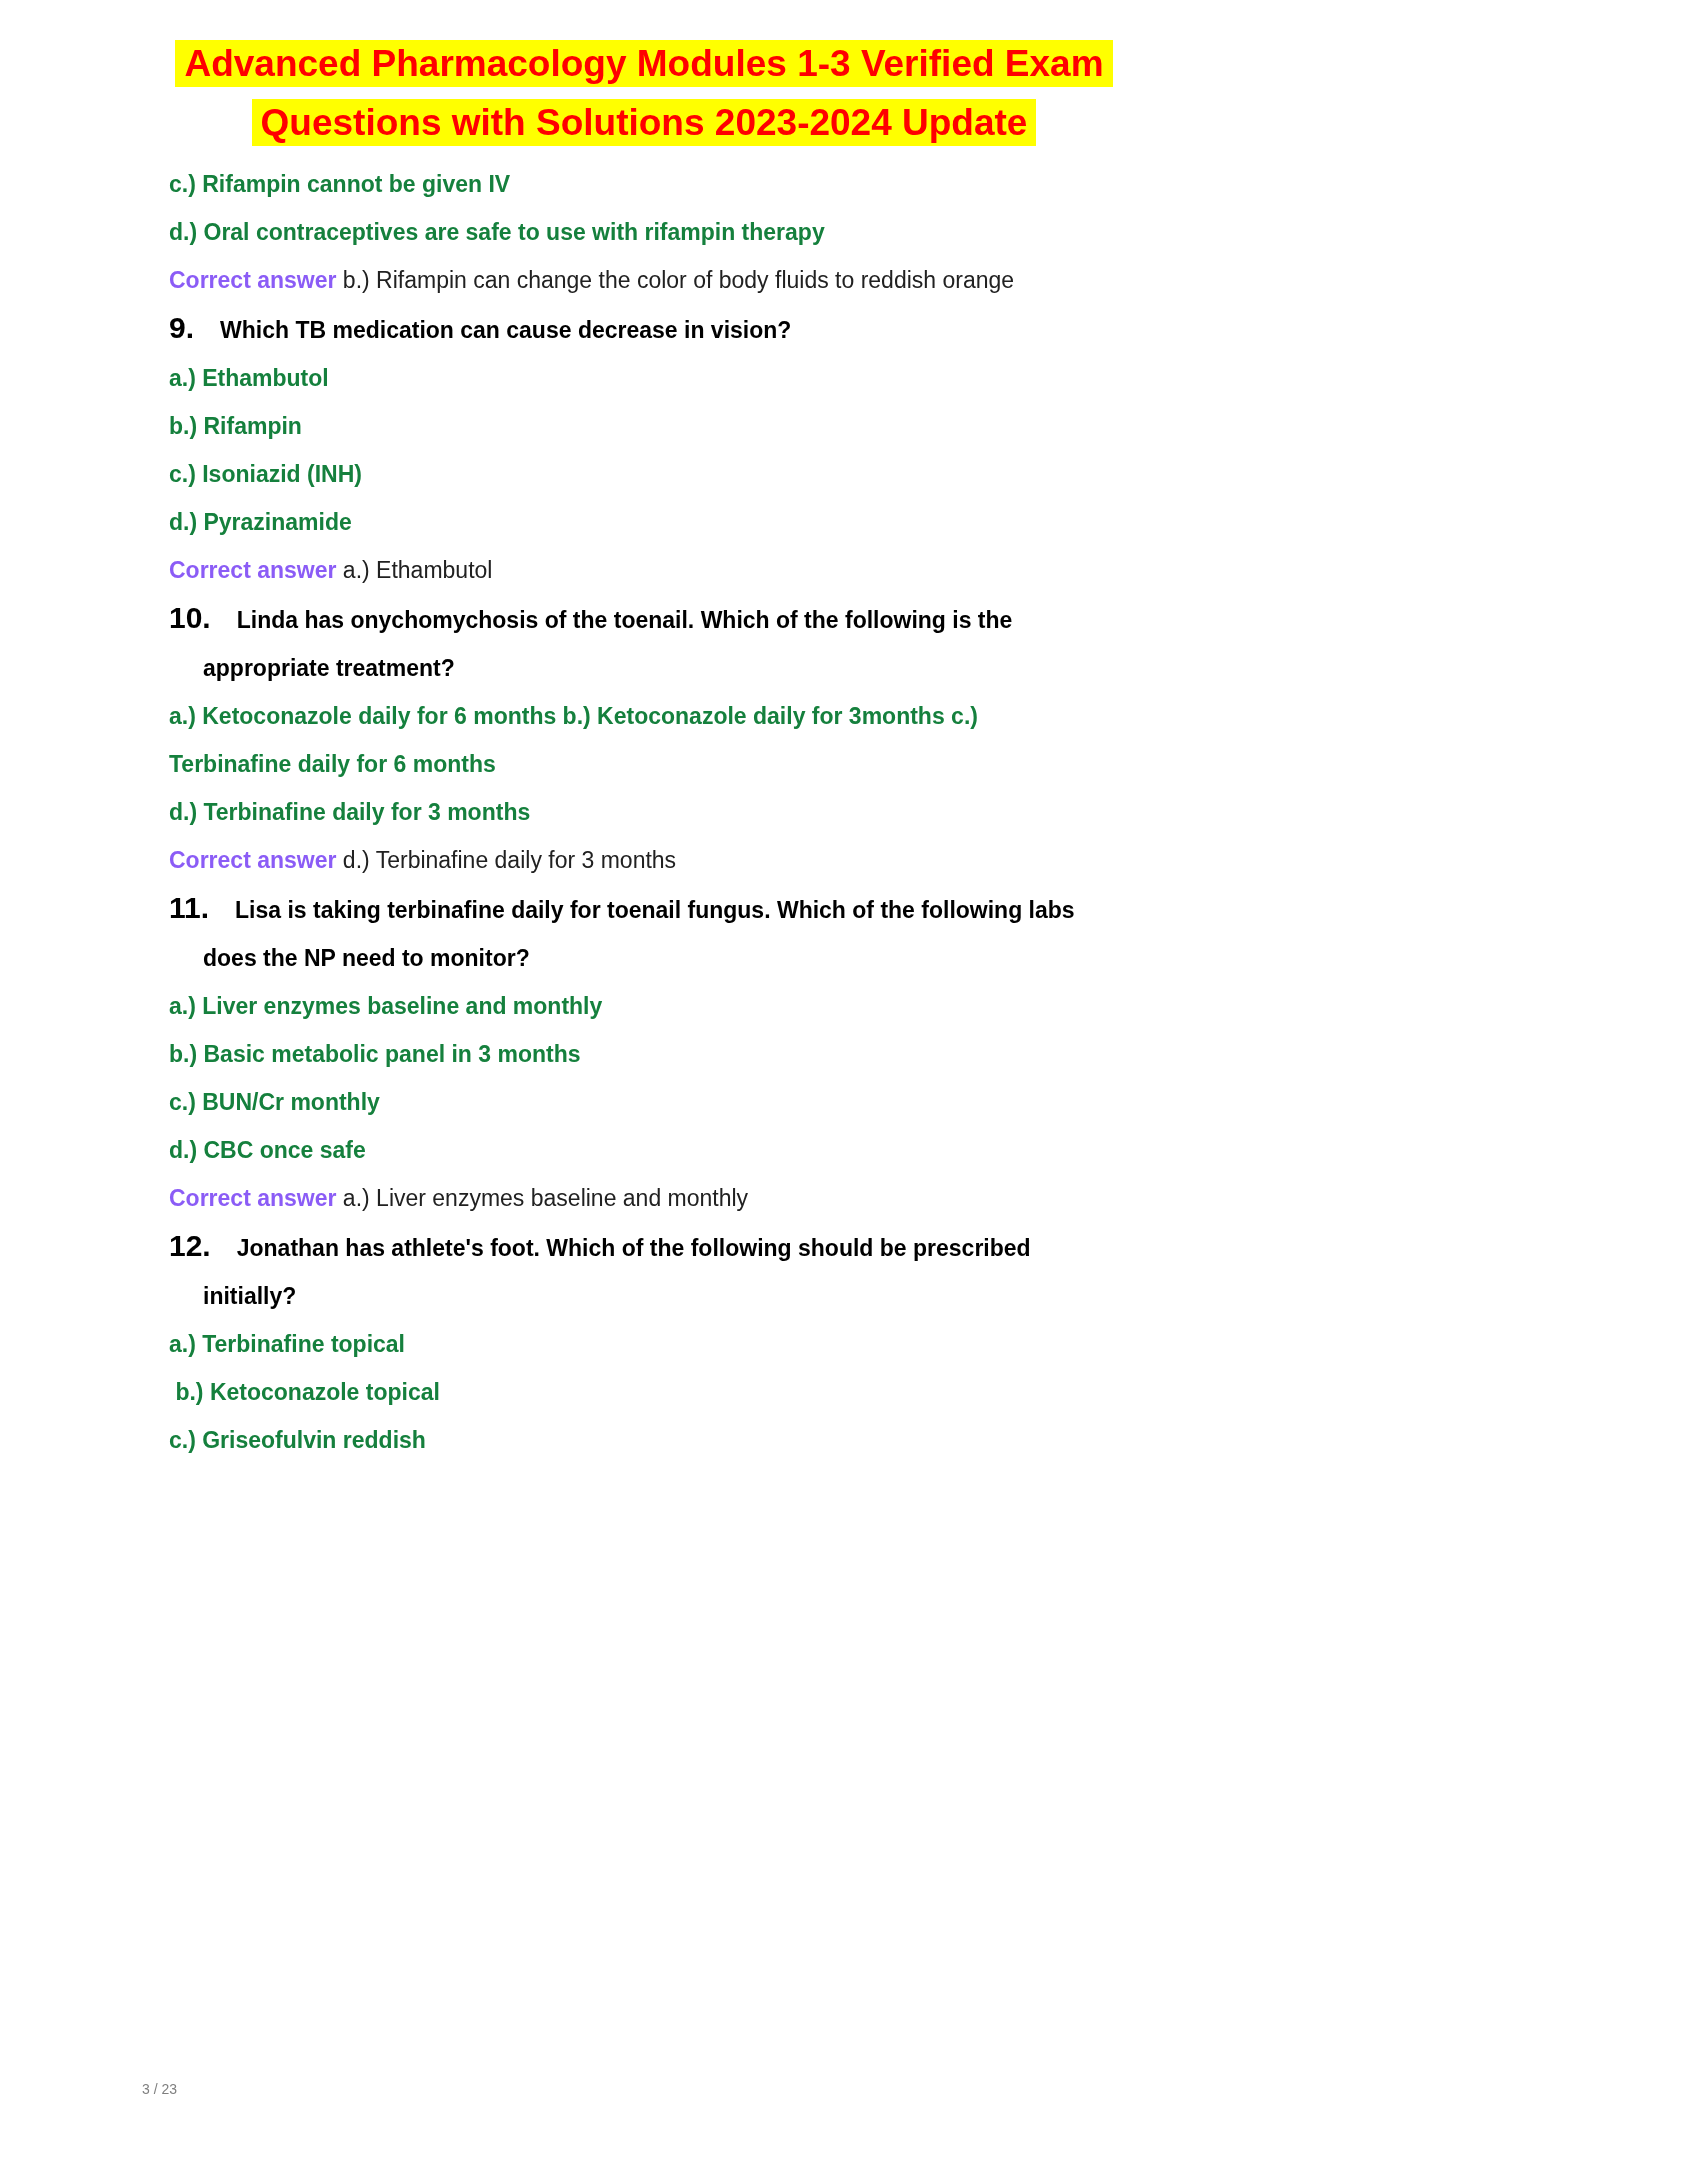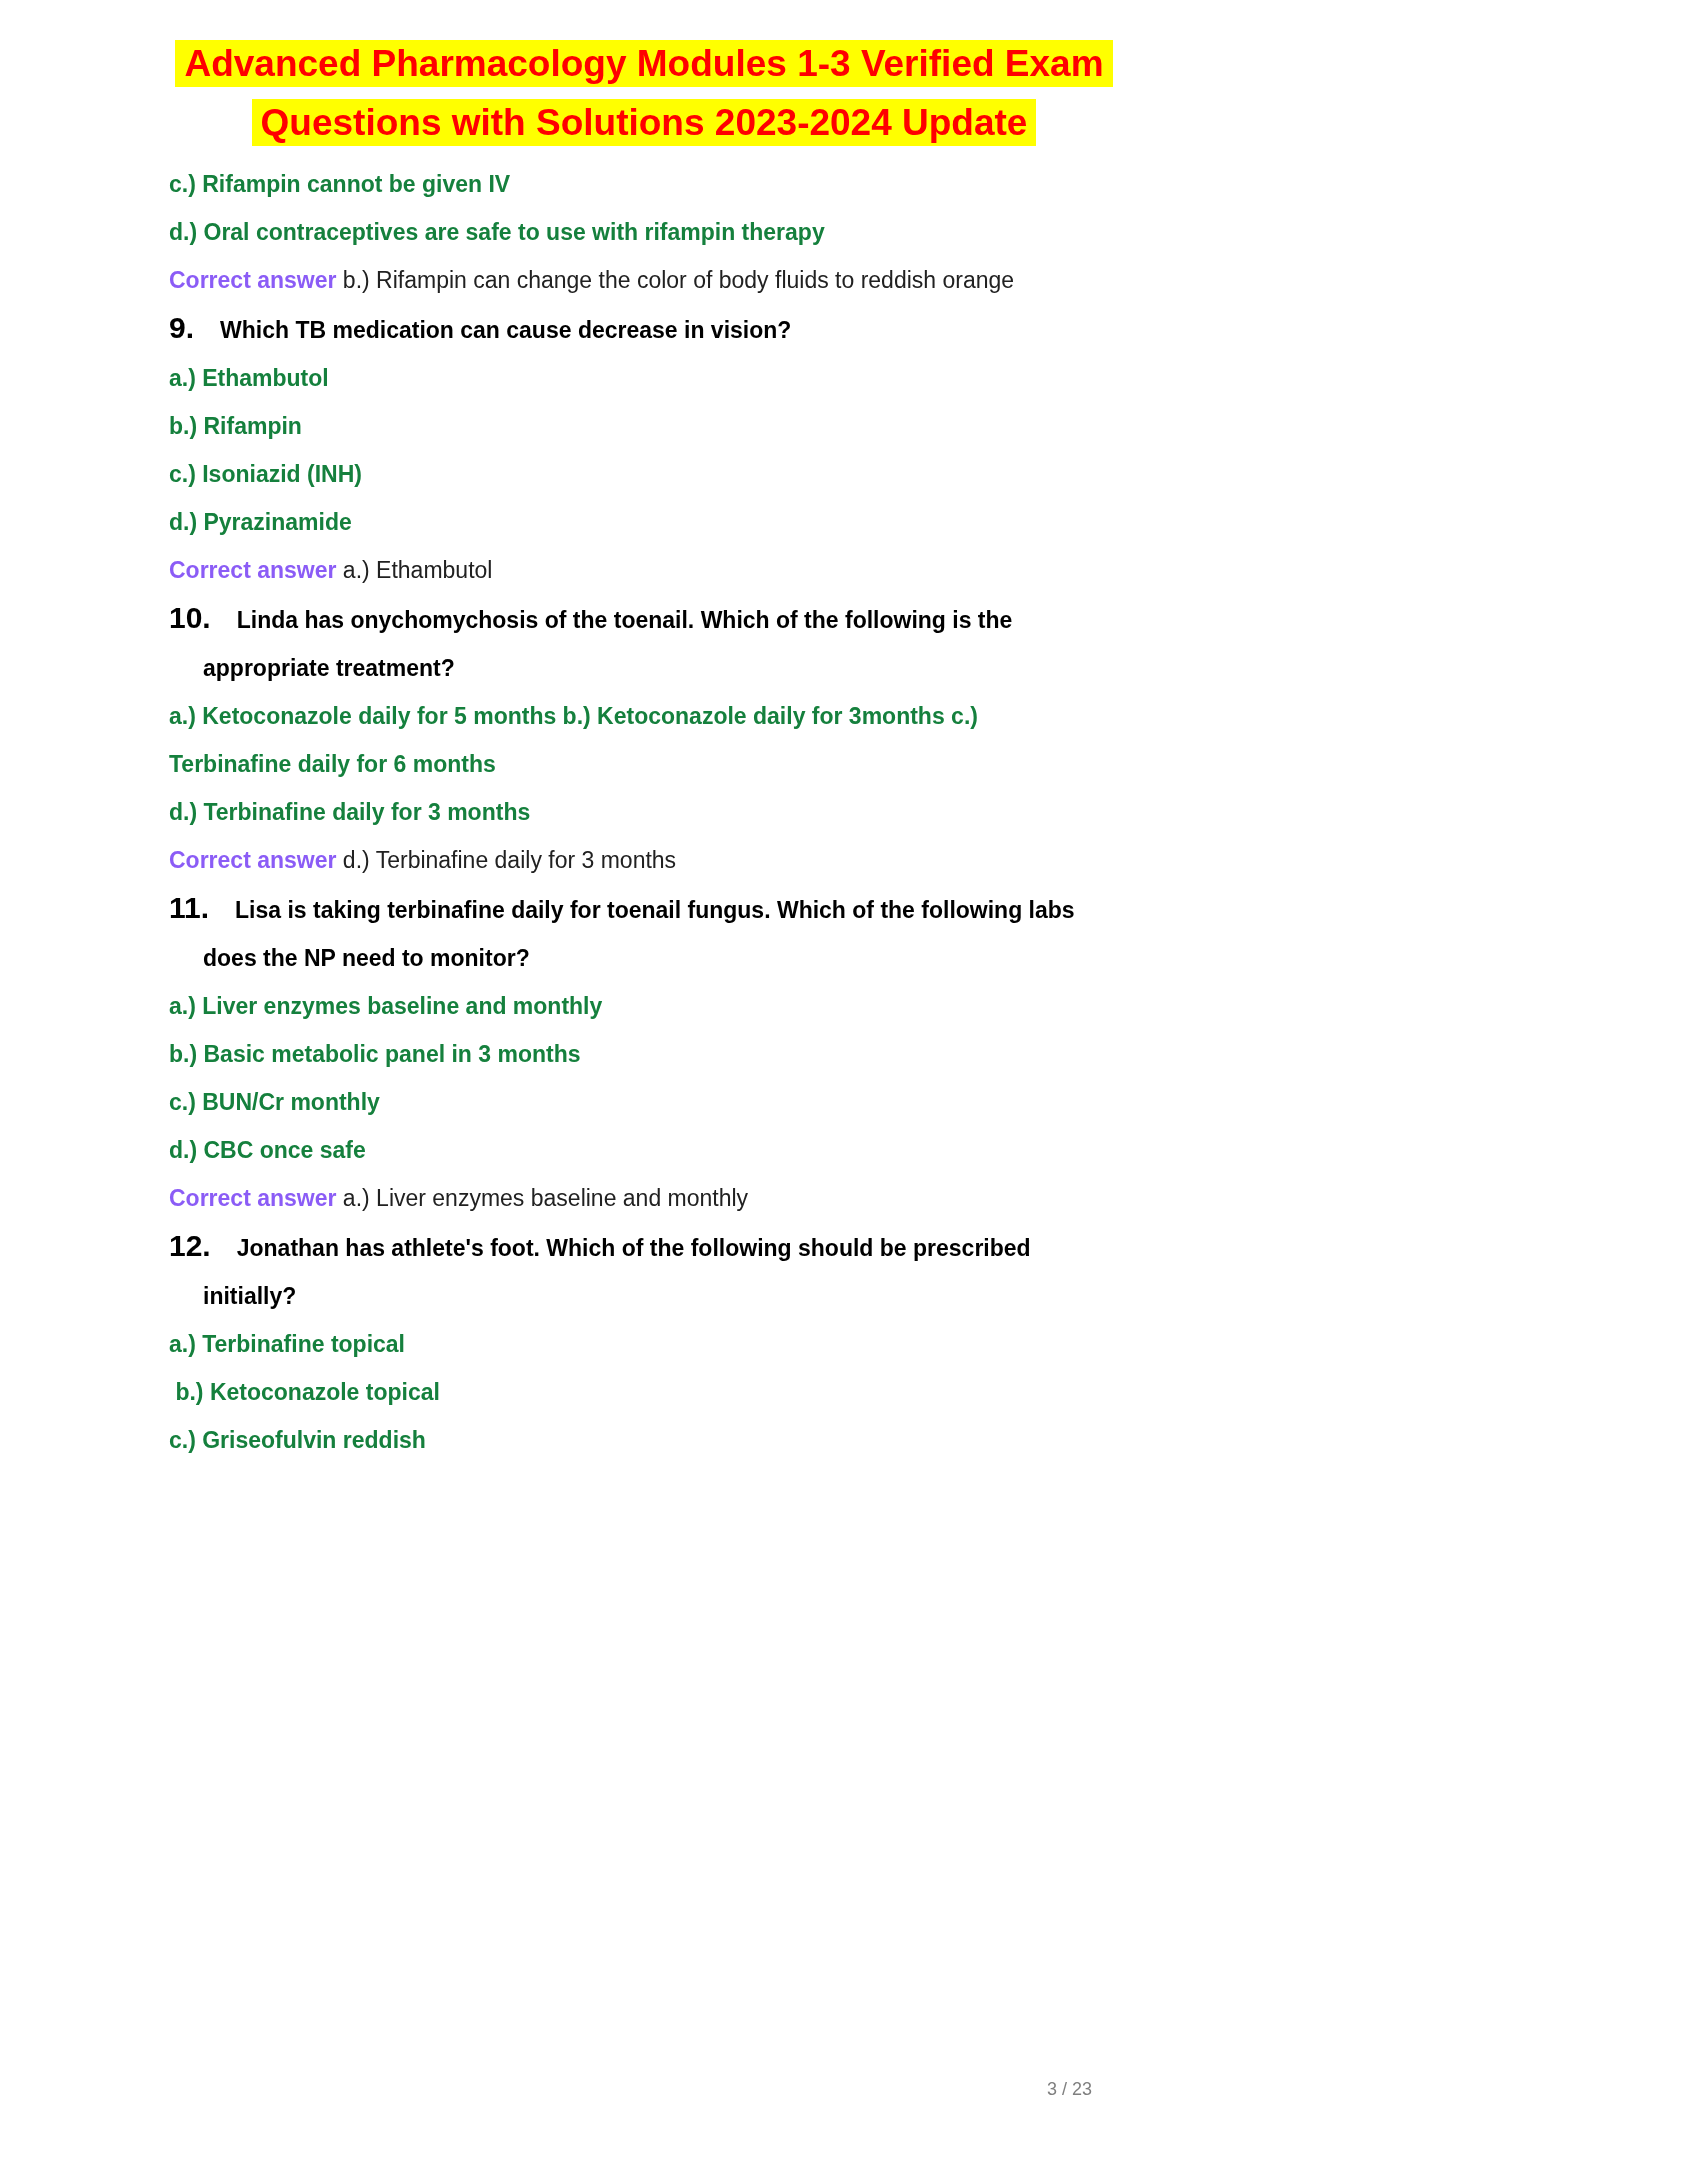--- a/index.html
+++ b/index.html
@@ -66,44 +66,44 @@
   }
   .ans-label {
     color: #8b5cf6;
     font-weight: 700;
   }
   .footer {
     position: absolute;
     left: 142px;
     top: 2075px;
     width: 950px;
-    text-align: right;
+    text-align: left;
     color: #7f7f7f;
-    font-size: 18px;
+    font-size: 14px;
     line-height: 28px;
   }
 </style>
 </head>
 <body>
 
 <div class="page">
   <div class="content">
     <h1 class="title"><span class="hl">Advanced Pharmacology Modules 1-3 Verified Exam</span><br><span class="hl">Questions with Solutions 2023-2024 Update</span></h1>
     <div class="body-lines" id="lines">
         <p class="opt">c.) Rifampin cannot be given IV</p>
         <p class="opt">d.) Oral contraceptives are safe to use with rifampin therapy</p>
         <p class="ans"><span class="ans-label">Correct answer</span> <span>b.) Rifampin can change the color of body fluids to reddish orange</span></p>
         <p class="q"><span class="qnum">9.</span><span>Which TB medication can cause decrease in vision?</span></p>
         <p class="opt">a.) Ethambutol</p>
         <p class="opt">b.) Rifampin</p>
         <p class="opt">c.) Isoniazid (INH)</p>
         <p class="opt">d.) Pyrazinamide</p>
         <p class="ans"><span class="ans-label">Correct answer</span> <span>a.) Ethambutol</span></p>
         <p class="q"><span class="qnum">10.</span><span>Linda has onychomychosis of the toenail. Which of the following is the appropriate treatment?</span></p>
-        <p class="opt">a.) Ketoconazole daily for 5 months b.) Ketoconazole daily for 3months c.)</p>
+        <p class="opt">a.) Ketoconazole daily for 6 months b.) Ketoconazole daily for 3months c.)</p>
         <p class="opt">Terbinafine daily for 6 months</p>
         <p class="opt">d.) Terbinafine daily for 3 months</p>
         <p class="ans"><span class="ans-label">Correct answer</span> <span>d.) Terbinafine daily for 3 months</span></p>
         <p class="q"><span class="qnum">11.</span><span>Lisa is taking terbinafine daily for toenail fungus. Which of the following labs does the NP need to monitor?</span></p>
         <p class="opt">a.) Liver enzymes baseline and monthly</p>
         <p class="opt">b.) Basic metabolic panel in 3 months</p>
         <p class="opt">c.) BUN/Cr monthly</p>
         <p class="opt">d.) CBC once safe</p>
         <p class="ans"><span class="ans-label">Correct answer</span> <span>a.) Liver enzymes baseline and monthly</span></p>
         <p class="q"><span class="qnum">12.</span><span>Jonathan has athlete's foot. Which of the following should be prescribed initially?</span></p>

